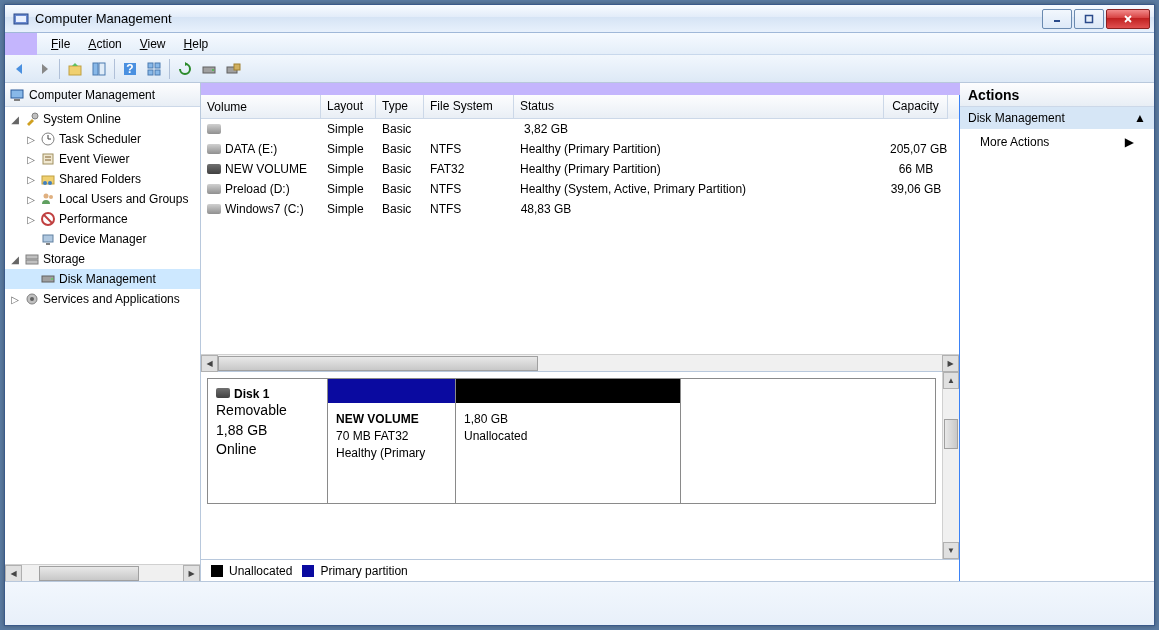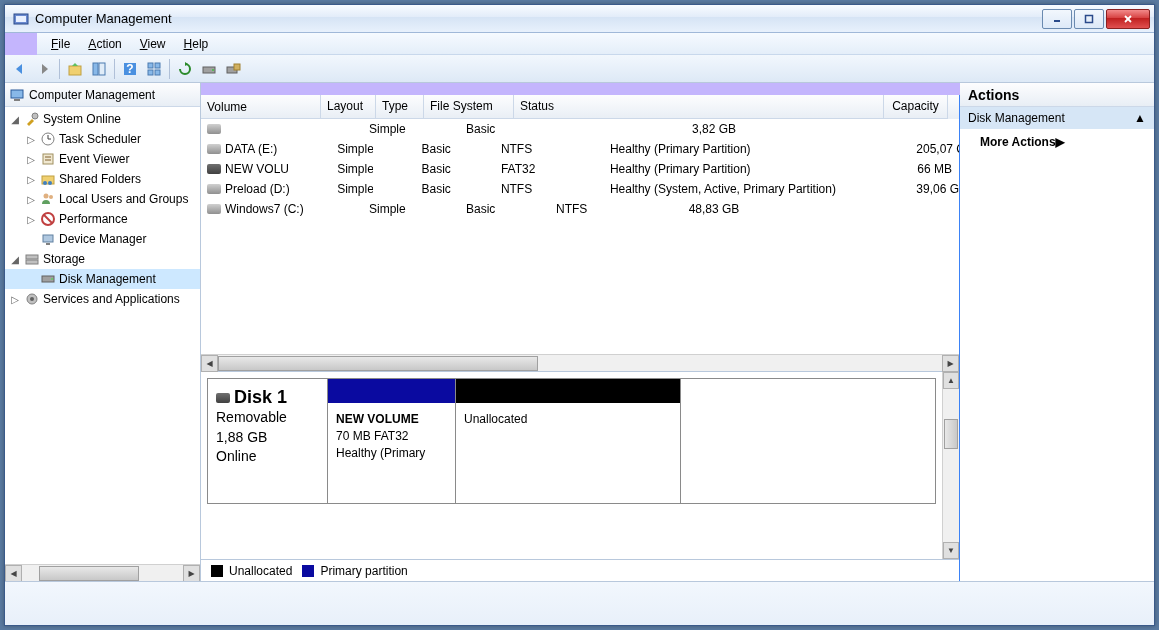--- a/index.html
+++ b/index.html
@@ -28,56 +28,56 @@
 .tree-item .ticon { width: 16px; height: 16px; margin: 0 3px; flex-shrink: 0; }
 .tree-item.selected { background: #cde8ff; }
 .tree-scroll { height: 17px; background: #f0f0f0; border-top: 1px solid #d0d0d0; display: flex; align-items: center; }
 .tree-scroll .thumb { height: 15px; background: linear-gradient(to bottom, #e8e8e8, #c8c8c8); border: 1px solid #a0a0a0; margin: 0 17px; width: 100px; }
 .tree-scroll .arrow { width: 17px; height: 17px; background: #e0e0e0; border: 1px solid #b0b0b0; display: flex; align-items: center; justify-content: center; font-size: 8px; color: #444; }
 .main-pane { flex: 1; display: flex; flex-direction: column; border-right: 1px solid #3b82f6; min-width: 0; margin-top: 12px; }
 .vol-table { border-bottom: 1px solid #b8c8dc; }
 .vol-head { display: flex; height: 24px; background: linear-gradient(to bottom, #fdfdfe, #e8eef5); }
 .vol-head .col { border-right: 1px solid #ccd8e8; border-bottom: 1px solid #ccd8e8; padding: 4px 6px; overflow: hidden; white-space: nowrap; }
 .vol-rows { background: #fff; }
-.vol-row { display: flex; height: 20px; align-items: center; gap: 42px; }
+.vol-row { display: flex; height: 20px; align-items: center; }
 .vol-row .cell { padding: 0 6px; overflow: hidden; white-space: nowrap; }
 .c-vol { width: 120px; display:flex; align-items:center; }
 .c-lay { width: 55px; }
 .c-typ { width: 48px; }
 .c-fs  { width: 90px; }
 .c-st  { width: 370px; }
 .c-cap { width: 64px; text-align: center; }
 .vol-spacer { height: 135px; background: #fff; }
 .hscroll { height: 17px; background: #f0f0f0; display: flex; align-items: center; border-top: 1px solid #d0d0d0; }
 .hscroll .arrow { width: 17px; height: 17px; background: #e0e0e0; border: 1px solid #b0b0b0; display:flex;align-items:center;justify-content:center;font-size:8px;color:#444; }
 .hscroll .track { flex: 1; height: 17px; position: relative; }
 .hscroll .thumb { position: absolute; left: 0; width: 320px; top:1px; height: 15px; background: linear-gradient(to bottom, #e8e8e8,#c8c8c8); border:1px solid #a0a0a0; }
 .disk-pane { flex: 1; display: flex; background: #fff; }
 .disk-content { flex: 1; padding: 6px; display: flex; flex-direction: column; overflow: hidden; }
 .disk-row { display: flex; border: 1px solid #8a8a8a; height: 126px; }
 .disk-label { width: 120px; border-right: 1px solid #8a8a8a; padding: 8px; }
-.disk-label .dname { font-weight: bold; font-size: 18px; }
+.disk-label .dname { font-weight: bold; font-size: 12px; }
 .disk-label .dline { font-size: 14px; line-height: 1.4; }
 .disk-parts { flex: 1; display: flex; }
 .part { border-right: 1px solid #8a8a8a; display: flex; flex-direction: column; }
 .part .part-header { height: 24px; }
 .part .part-body { flex: 1; padding: 8px; font-size: 14px; line-height: 1.4; }
 .part.primary .part-header { background: #0a0aa0; }
 .part.unalloc .part-header { background: #000; }
 .part .pname { font-weight: bold; }
 .disk-vscroll { width: 17px; background: #f0f0f0; border-left: 1px solid #d0d0d0; display: flex; flex-direction: column; }
 .disk-vscroll .arrow { height: 17px; background: #e0e0e0; border: 1px solid #b0b0b0; display:flex;align-items:center;justify-content:center;font-size:8px;color:#444; }
 .disk-vscroll .track { flex: 1; position: relative; }
 .disk-vscroll .thumb { position: absolute; top: 30px; left:1px; right:1px; height: 30px; background: linear-gradient(to right,#e8e8e8,#c8c8c8); border:1px solid #a0a0a0; }
 .legend { height: 22px; border-top: 1px solid #b8c8dc; display: flex; align-items: center; padding: 0 4px; gap: 4px; background: #fff; font-size: 13px;}
 .legend .sw { width: 12px; height: 12px; display: inline-block; margin: 0 2px 0 6px;}
 .actions-pane { width: 194px; display: flex; flex-direction: column; background: #fff; }
 .actions-head { height: 24px; background: linear-gradient(to bottom, #fdfdfe, #e8eef5); border-bottom: 1px solid #ccd8e8; padding: 4px 8px; font-weight: bold; font-size: 14px;}
 .actions-sub { background: #d6e6f6; padding: 4px 8px; display: flex; justify-content: space-between; align-items: center; font-size: 13px; cursor: pointer;}
-.actions-item { padding: 6px 20px; display: flex; align-items: center; cursor: pointer; font-weight: bold; }
+.actions-item { padding: 6px 20px; display: flex; justify-content: space-between; align-items: center; cursor: pointer; }
 .statusbar { height: 44px; background: linear-gradient(to bottom, #f2f7fd, #e8f0fa); border-top: 1px solid #b8c8dc; }
 .diskicon { width:14px; height:10px; background: linear-gradient(to bottom,#d0d0d0,#909090); border-radius:2px; display:inline-block; margin-right:4px; flex-shrink:0;}
 .diskicon.dark { background: linear-gradient(to bottom,#707070,#404040);}
 </style>
 </head>
 <body>
 
 <div class="window">
 
   <div class="titlebar">
@@ -365,20 +365,21 @@
                   <div class="part-header"></div>
                   <div class="part-body">
                     <div class="pname">NEW VOLUME</div>
                     <div>70 MB FAT32</div>
                     <div>Healthy (Primary</div>
                   </div>
                 </div>
                 <div class="part unalloc" style="width: 225px;">
                   <div class="part-header"></div>
                   <div class="part-body">
+                    <div>1,80 GB</div>
                     <div>Unallocated</div>
                   </div>
                 </div>
               </div>
           </div>
         </div>
         <div class="disk-vscroll">
           <div class="arrow">▲</div>
             <div class="track">
               <div class="thumb"></div>

